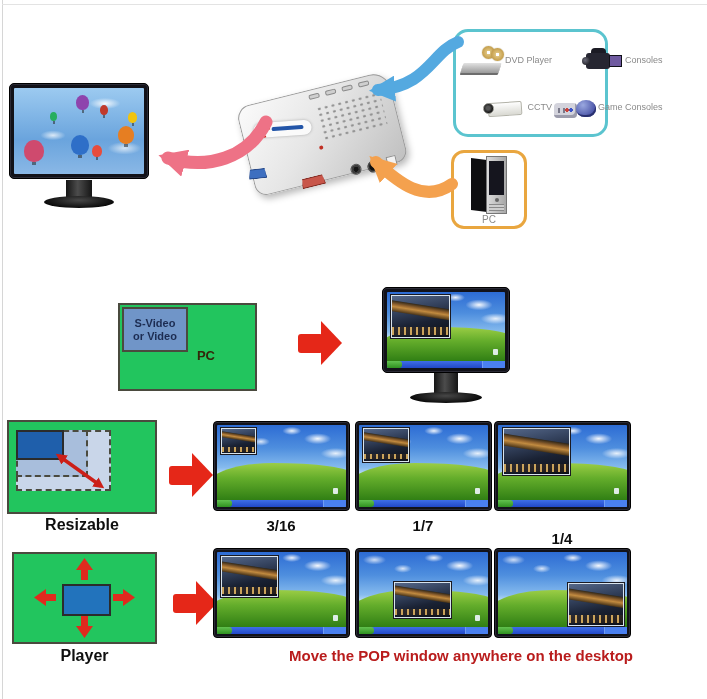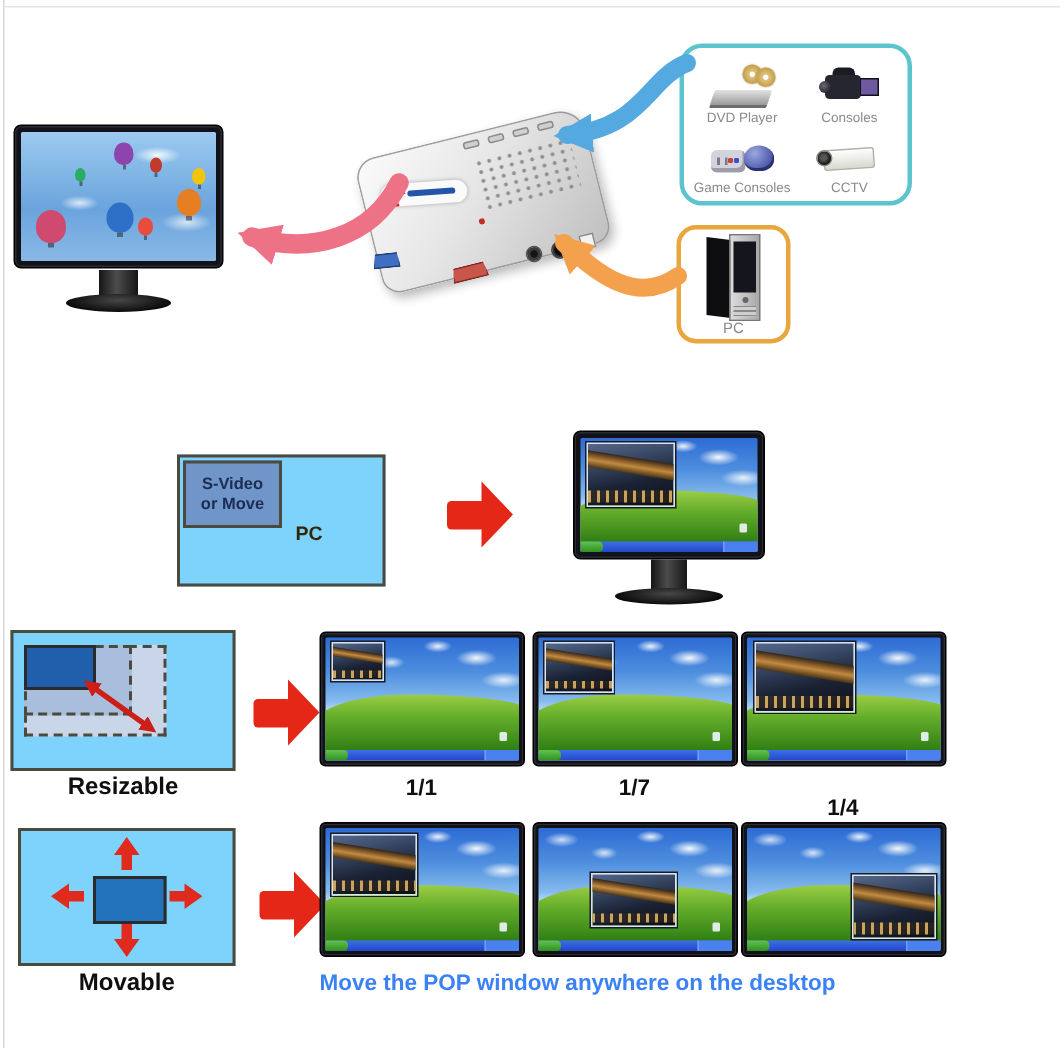--- a/index.html
+++ b/index.html
@@ -50,21 +50,21 @@
     background:linear-gradient(168deg,#55688a 0%, #33415c 34%, #1a2234 62%, #0d0f16 100%); }
   .pop .deck { position:absolute; left:-12%; top:22%; width:130%; height:26%; transform:rotate(9deg);
     background:linear-gradient(180deg,#2e2414 0%, #99662c 35%, #c98f3f 55%, #4a3314 100%); opacity:.95; }
   .pop .lights { position:absolute; left:0; right:0; bottom:5%; height:18%; opacity:.85;
     background:repeating-linear-gradient(90deg, rgba(246,196,104,.95) 0 2px, rgba(110,70,25,.25) 2px 6px); }
 
   
   .srcbox { position:absolute; left:453px; top:29px; width:155px; height:108px; background:#fff;
     border:3px solid #5bc4cf; border-radius:15px; display:grid; grid-template-columns:1fr 1fr; grid-template-rows:1fr 1fr;
     padding:5px 3px 3px; }
-  .src { display:flex; flex-direction:column; align-items:center; justify-content:flex-end; }
+  .src { display:flex; flex-direction:row; align-items:center; justify-content:flex-end; }
   .src .lbl { font-size:9px; color:#8a8a8a; line-height:1.2; white-space:nowrap; }
   .ic { position:relative; width:46px; height:30px; }
 
   .ic-dvd .base { position:absolute; left:3px; bottom:3px; width:38px; height:10px; transform:skewX(-18deg);
     background:linear-gradient(180deg,#e2e2e2,#9a9a9a); border-radius:1px; box-shadow:0 2px 0 #6d6d6d; }
   .ic-dvd .disc { position:absolute; width:13px; height:13px; border-radius:50%;
     background:radial-gradient(circle,#fff 16%, #dec27c 22%, #c6a04e 66%, #efe2b0 100%); box-shadow:0 0 1px #8a7a40; }
   .ic-dvd .d1 { right:10px; top:0; } .ic-dvd .d2 { right:1px; top:2px; }
 
   .ic-cam .body { position:absolute; left:7px; top:7px; width:24px; height:16px; background:#262631; border-radius:3px; }
@@ -121,21 +121,21 @@
   .conv .rca  { position:absolute; right:48px; bottom:-2px; width:11px; height:11px; border-radius:50%;
     background:radial-gradient(circle,#151515 36%, #3c3c3c 42% 66%, #787878 100%); border:1px solid #555; }
   .conv .sv   { position:absolute; right:30px; bottom:-4px; width:12px; height:12px; border-radius:50%;
     background:radial-gradient(circle,#0e0e0e 50%, #2e2e2e 58%, #6b6b6b 100%); border:1px solid #444; }
   .conv .sq   { position:absolute; right:12px; bottom:-2px; width:10px; height:10px; background:#f2f2f2; border:1px solid #8a8a8a; }
 
   
   .heading { position:absolute; left:8px; top:245px; font-size:13.5px; font-weight:bold; color:#4f4f4f; letter-spacing:.1px; }
 
   
-  .ybox { position:absolute; background:#7dd3fc; border:2px solid #4a4a3e; }
+  .ybox { position:absolute; background:#22c55e; border:2px solid #4a4a3e; }
   .ybox-src { left:118px; top:303px; width:139px; height:88px; }
   .pipbox { position:absolute; left:2px; top:2px; width:66px; height:45px; background:#7095c8; border:2px solid #4a4a3e;
     display:flex; flex-direction:column; align-items:center; justify-content:center;
     font-size:11px; font-weight:bold; color:#1c2c52; line-height:1.15; }
   .pc-on-yellow { position:absolute; left:57%; top:51%; font-size:13px; font-weight:bold; color:#33260a; }
 
   .ybox-rz { left:7px; top:420px; width:150px; height:94px; }
   .rz3 { position:absolute; left:7px; top:8px; width:95px; height:61px; background:#c9d6e9; border:2px dashed #4a4a3e; }
   .rz2 { position:absolute; left:7px; top:8px; width:72px; height:47px; background:#a8bedc; border:2px dashed #4a4a3e; }
   .rz1 { position:absolute; left:7px; top:8px; width:48px; height:30px; background:#1f5fab; border:2px solid #2b2b2b; }
@@ -145,21 +145,21 @@
   .mv-rect { position:absolute; left:48px; top:30px; width:49px; height:32px; background:#2273bc; border:2px solid #2b2b2b; }
   .mv-arrows { position:absolute; inset:0; }
 
   .barrow { position:absolute; width:46px; height:46px; }
   .barrow::before { content:""; position:absolute; left:1px; top:14px; width:25px; height:19px; background:#e52718; border-radius:3px; }
   .barrow::after  { content:""; position:absolute; left:24px; top:1px; width:0; height:0;
     border-top:22px solid transparent; border-bottom:22px solid transparent; border-left:21px solid #e52718; }
 
   .cap { position:absolute; font-weight:bold; color:#0f0f0f; text-align:center; font-size:16px; }
   .cap-frac { font-size:15px; width:136px; }
-  .caption-move { position:absolute; left:213px; top:647px; width:420px; text-align:left; font-weight:bold; font-size:15px; color:#3b82f6; }
+  .caption-move { position:absolute; left:213px; top:647px; width:420px; text-align:right; font-weight:bold; font-size:15px; color:#b91c1c; }
 
   .tv { width:137px; height:90px; border-radius:4px; padding:3px; }
 </style>
 </head>
 <body>
 
 <div class="page">
   <div class="edge-left"></div>
   <div class="edge-top"></div>
 
@@ -211,32 +211,32 @@
       <div class="src">
         <span class="ic ic-cam">
           <span class="top"></span>
             <span class="body"></span>
             <span class="lens"></span>
             <span class="scr"></span>
         </span>
         <span class="lbl">Consoles</span>
       </div>
       <div class="src">
+        <span class="ic ic-cctv">
+          <span class="body"></span>
+            <span class="lens"></span>
+        </span>
+        <span class="lbl">CCTV</span>
+      </div>
+      <div class="src">
         <span class="ic ic-gc">
           <span class="p1"></span>
             <span class="p2"></span>
         </span>
         <span class="lbl">Game Consoles</span>
-      </div>
-      <div class="src">
-        <span class="ic ic-cctv">
-          <span class="body"></span>
-            <span class="lens"></span>
-        </span>
-        <span class="lbl">CCTV</span>
       </div>
     </div>
 
     <div class="pcbox">
       <span class="ic-pc">
         <span class="side"></span>
           <span class="front"></span>
           <span class="door"></span>
           <span class="pwr"></span>
           <span class="vent"></span>
@@ -260,21 +260,21 @@
       <path d="M452,184 C424,204 398,182 376,162" stroke="#f4a14e" stroke-width="12" fill="none" stroke-linecap="round" marker-end="url(#morange)"></path>
       <path d="M266,122 C248,158 208,170 168,158" stroke="#ee7286" stroke-width="13" fill="none" stroke-linecap="round" marker-end="url(#mpink)"></path>
     </svg>
   </div>
 
 
   <div>
     <div class="ybox ybox-src">
       <div class="pipbox">
         <span>S-Video</span>
-        <span>or Move</span>
+        <span>or Video</span>
       </div>
       <span class="pc-on-yellow">PC</span>
     </div>
 
     <div class="barrow" style="left:297px; top:320px;"></div>
 
     <div class="frame" style="left:382px; top:287px; width:128px; height:86px;">
       <div class="screen xp">
         <span class="clouds"></span>
           <span class="hill"></span>
@@ -350,36 +350,36 @@
             <span class="start"></span>
             <span class="tray"></span>
           </span>
         <span class="pop" style="left:4%; top:4%; width:52%; height:57%;">
             <span class="deck"></span>
             <span class="lights"></span>
           </span>
       </div>
     </div>
 
-    <div class="cap cap-frac" style="left:213px; top:517px;">1/1</div>
+    <div class="cap cap-frac" style="left:213px; top:517px;">3/16</div>
     <div class="cap cap-frac" style="left:355px; top:517px;">1/7</div>
     <div class="cap cap-frac" style="left:494px; top:530px;">1/4</div>
   </div>
 
   <div>
     <div class="ybox ybox-mv">
       <span class="mv-rect"></span>
       <svg class="mv-arrows" width="141" height="88" viewBox="0 0 141 88">
         <path d="M67 26 L74 26 L74 16 L79 16 L70.5 4 L62 16 L67 16 Z" fill="#e02a1e"></path>
         <path d="M67 62 L74 62 L74 72 L79 72 L70.5 84 L62 72 L67 72 Z" fill="#e02a1e"></path>
         <path d="M42 40 L42 47 L32 47 L32 52 L20 43.5 L32 35 L32 40 Z" fill="#e02a1e"></path>
         <path d="M99 40 L99 47 L109 47 L109 52 L121 43.5 L109 35 L109 40 Z" fill="#e02a1e"></path>
       </svg>
     </div>
-    <div class="cap" style="left:12px; top:647px; width:145px;">Movable</div>
+    <div class="cap" style="left:12px; top:647px; width:145px;">Player</div>
 
     <div class="barrow" style="left:172px; top:580px;"></div>
 
     <div class="frame tv" style="left:213px; top:548px;">
       <div class="screen xp">
           <span class="clouds"></span>
           <span class="hill"></span>
           <span class="recycle"></span>
         <span class="taskbar">
             <span class="start"></span>

